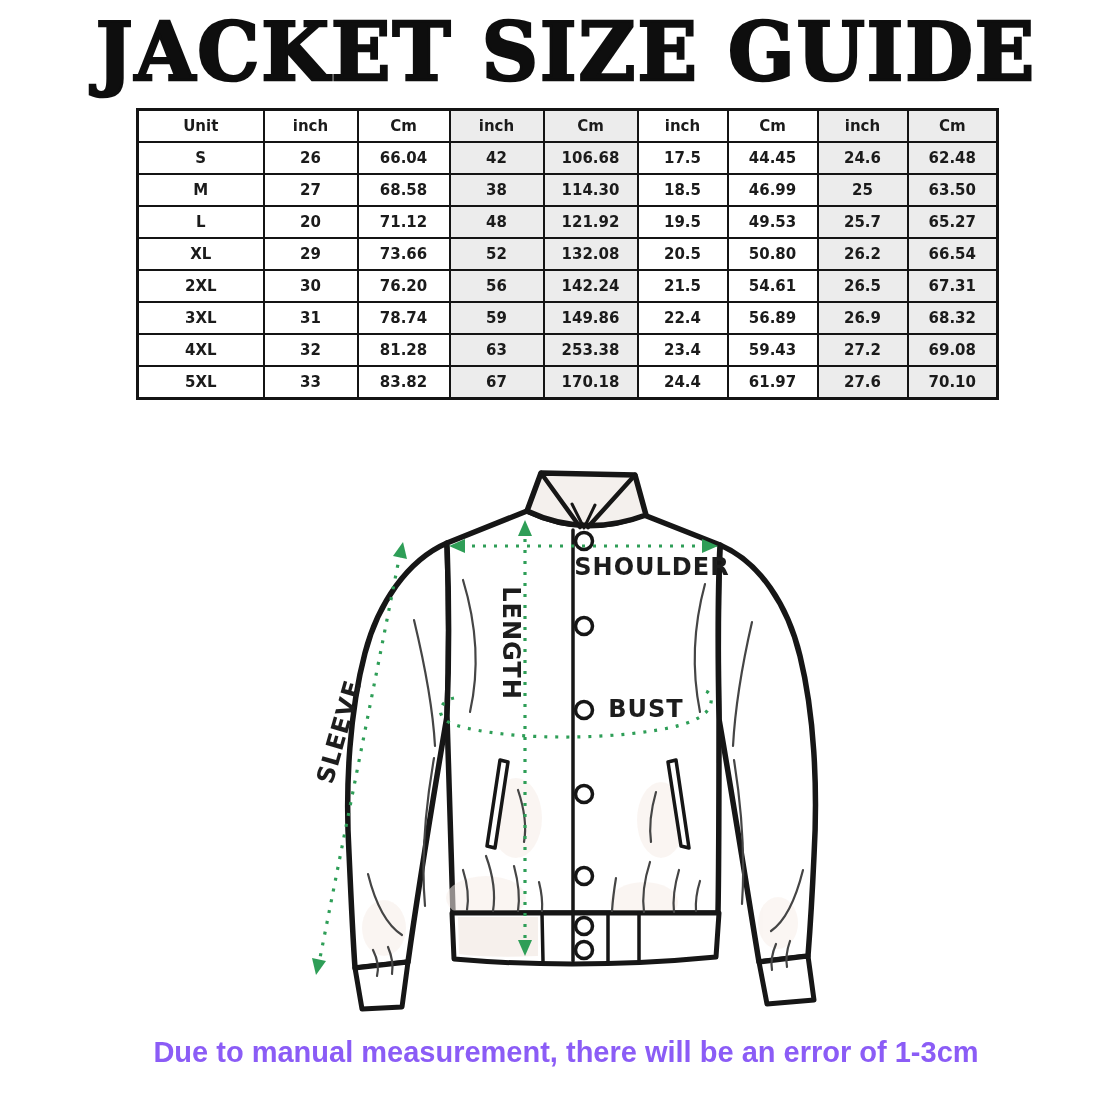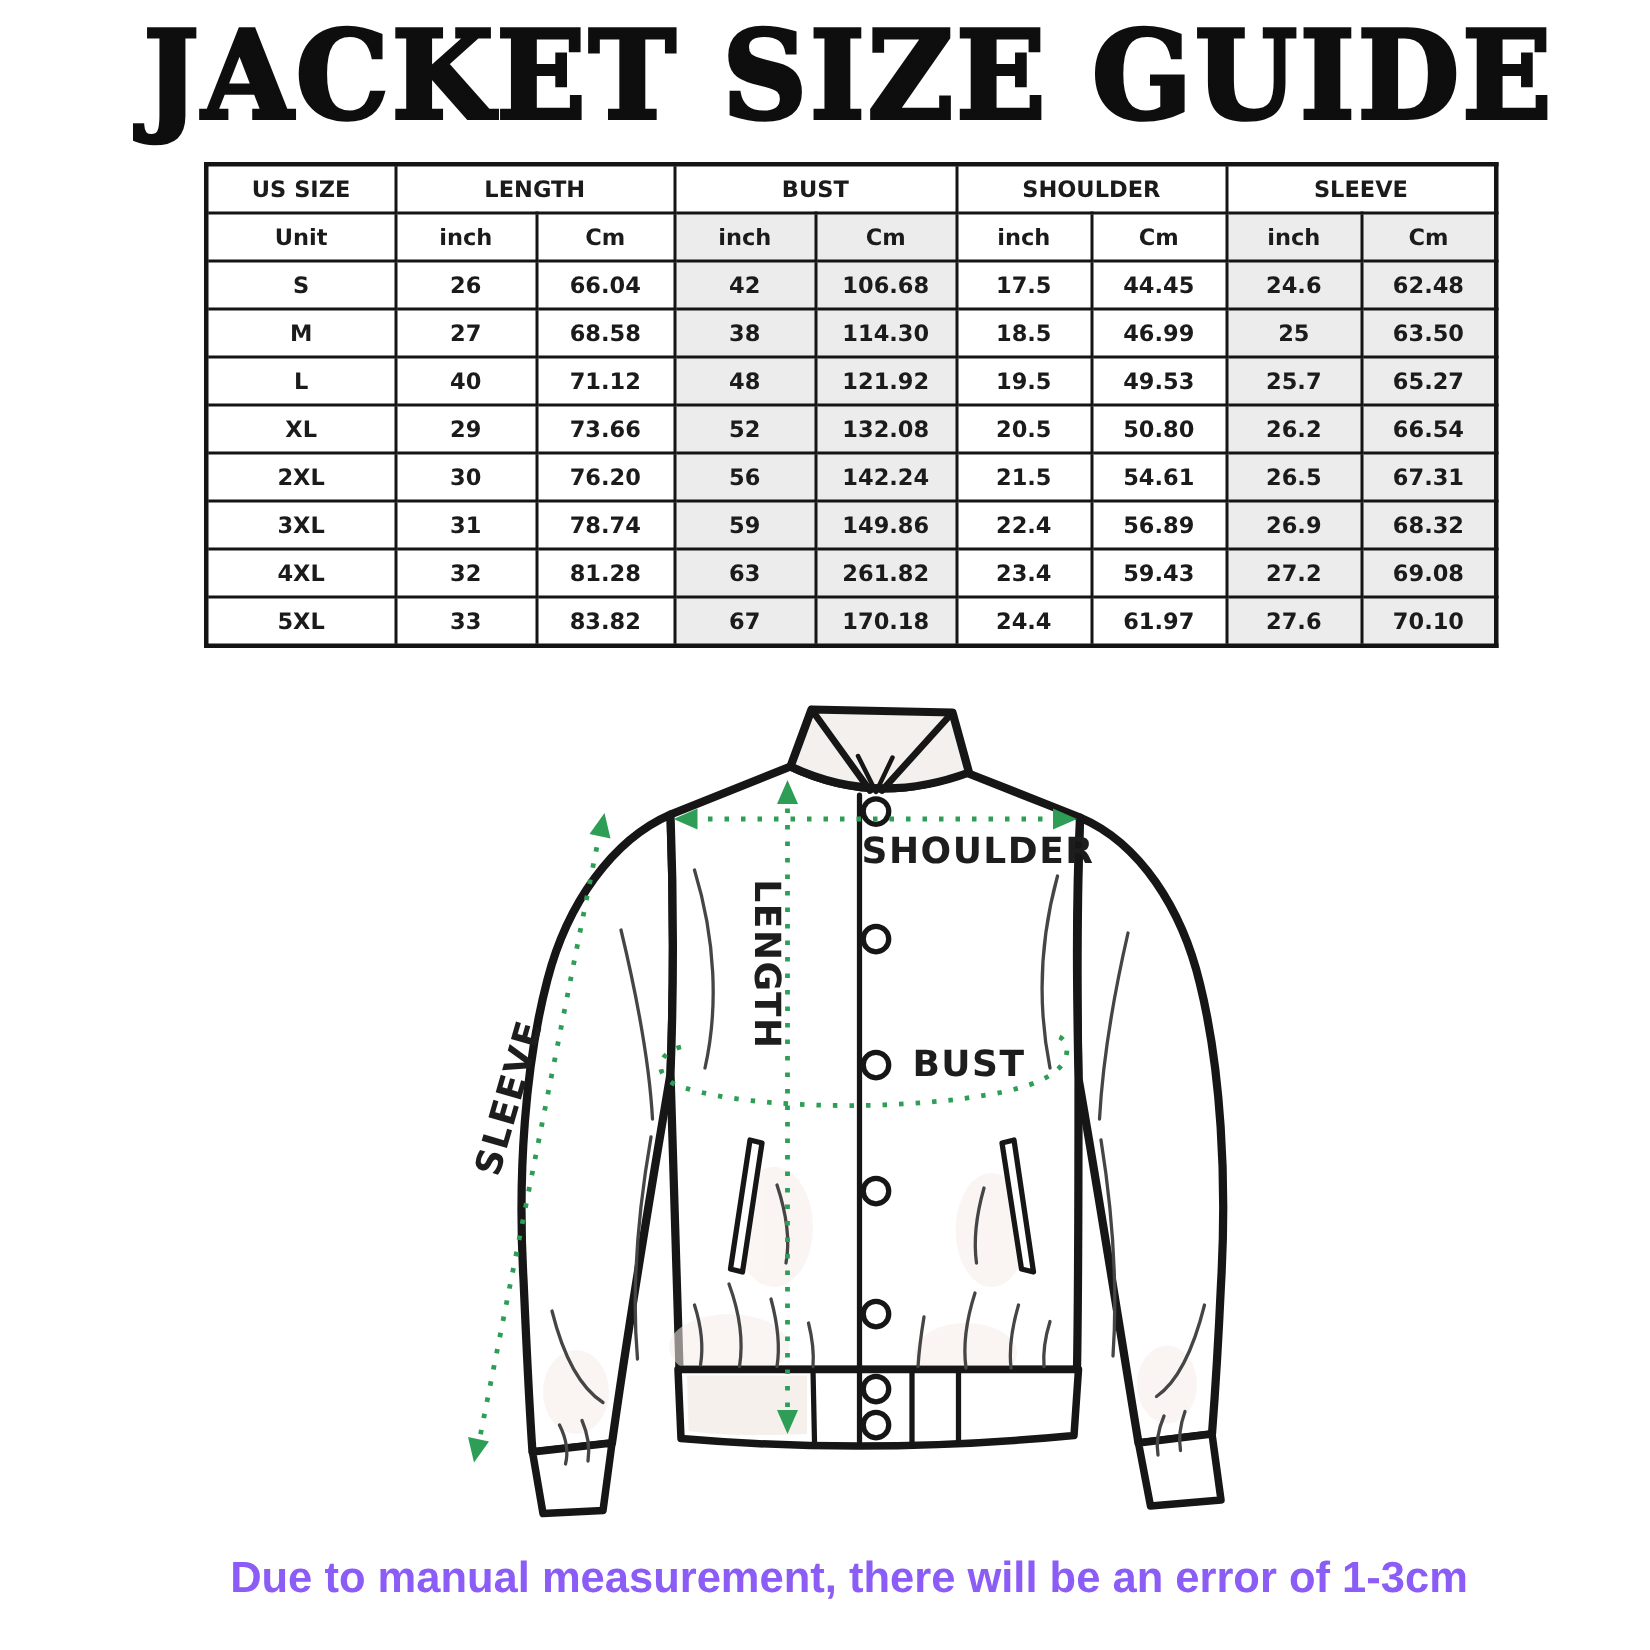--- a/index.html
+++ b/index.html
@@ -37,27 +37,20 @@
         <col style="width:92px">
       <col style="width:94px">
         <col style="width:94px">
         <col style="width:90px">
       <col style="width:90px">
         <col style="width:90px">
         <col style="width:90px">
     </colgroup>
     <thead>
       <tr>
-        <th colspan="1">US SIZE</th>
-        <th colspan="2">LENGTH</th>
-        <th colspan="2">BUST</th>
-        <th colspan="2">SHOULDER</th>
-        <th colspan="2">SLEEVE</th>
-      </tr>
-      <tr>
         <td>Unit</td>
         <td>inch</td>
         <td>Cm</td>
         <td class="hl">inch</td>
         <td class="hl">Cm</td>
         <td>inch</td>
         <td>Cm</td>
         <td class="hl">inch</td>
         <td class="hl">Cm</td>
       </tr>
@@ -80,21 +73,21 @@
           <td>68.58</td>
           <td class="hl">38</td>
           <td class="hl">114.30</td>
           <td>18.5</td>
           <td>46.99</td>
           <td class="hl">25</td>
           <td class="hl">63.50</td>
         </tr>
         <tr>
           <td>L</td>
-          <td>40</td>
+          <td>20</td>
           <td>71.12</td>
           <td class="hl">48</td>
           <td class="hl">121.92</td>
           <td>19.5</td>
           <td>49.53</td>
           <td class="hl">25.7</td>
           <td class="hl">65.27</td>
         </tr>
         <tr>
           <td>XL</td>
@@ -127,21 +120,21 @@
           <td>22.4</td>
           <td>56.89</td>
           <td class="hl">26.9</td>
           <td class="hl">68.32</td>
         </tr>
         <tr>
           <td>4XL</td>
           <td>32</td>
           <td>81.28</td>
           <td class="hl">63</td>
-          <td class="hl">261.82</td>
+          <td class="hl">253.38</td>
           <td>23.4</td>
           <td>59.43</td>
           <td class="hl">27.2</td>
           <td class="hl">69.08</td>
         </tr>
         <tr>
           <td>5XL</td>
           <td>33</td>
           <td>83.82</td>
           <td class="hl">67</td>

